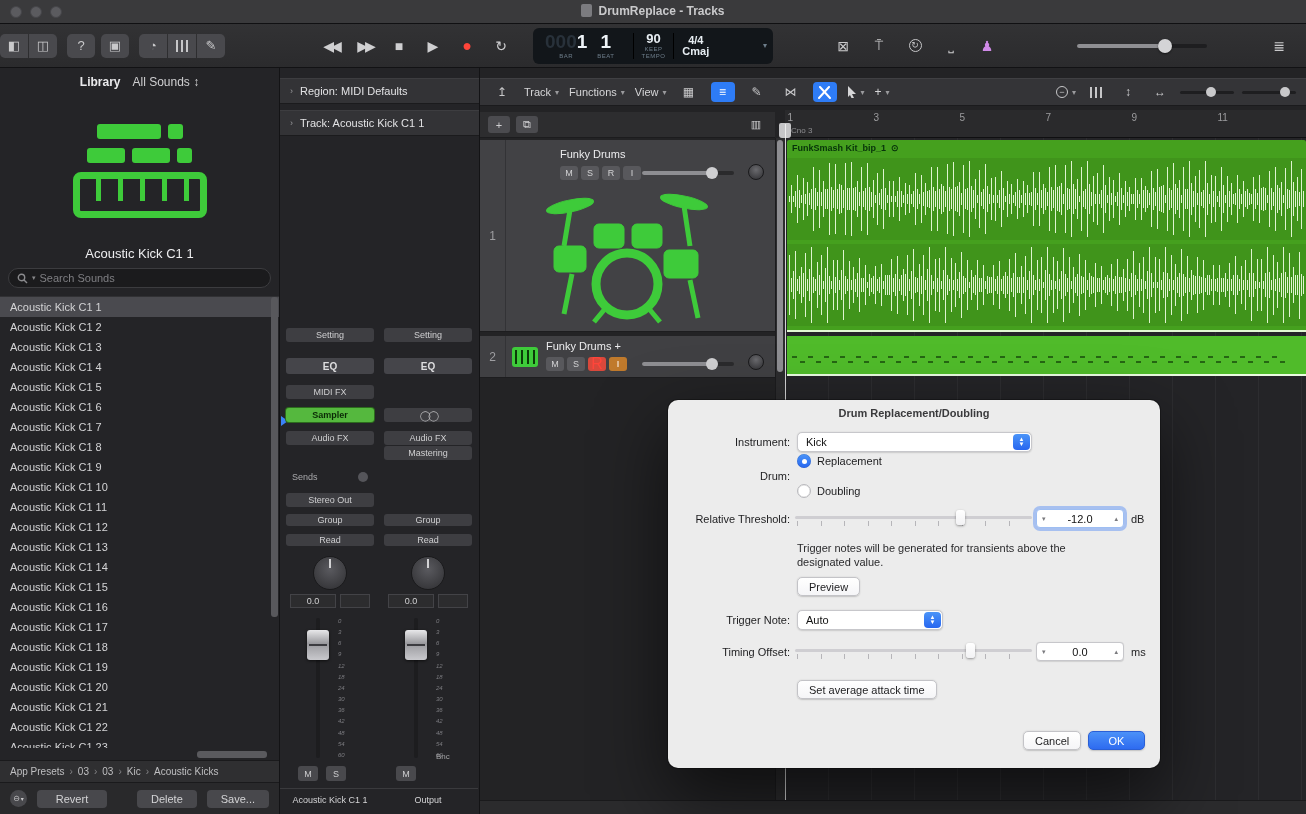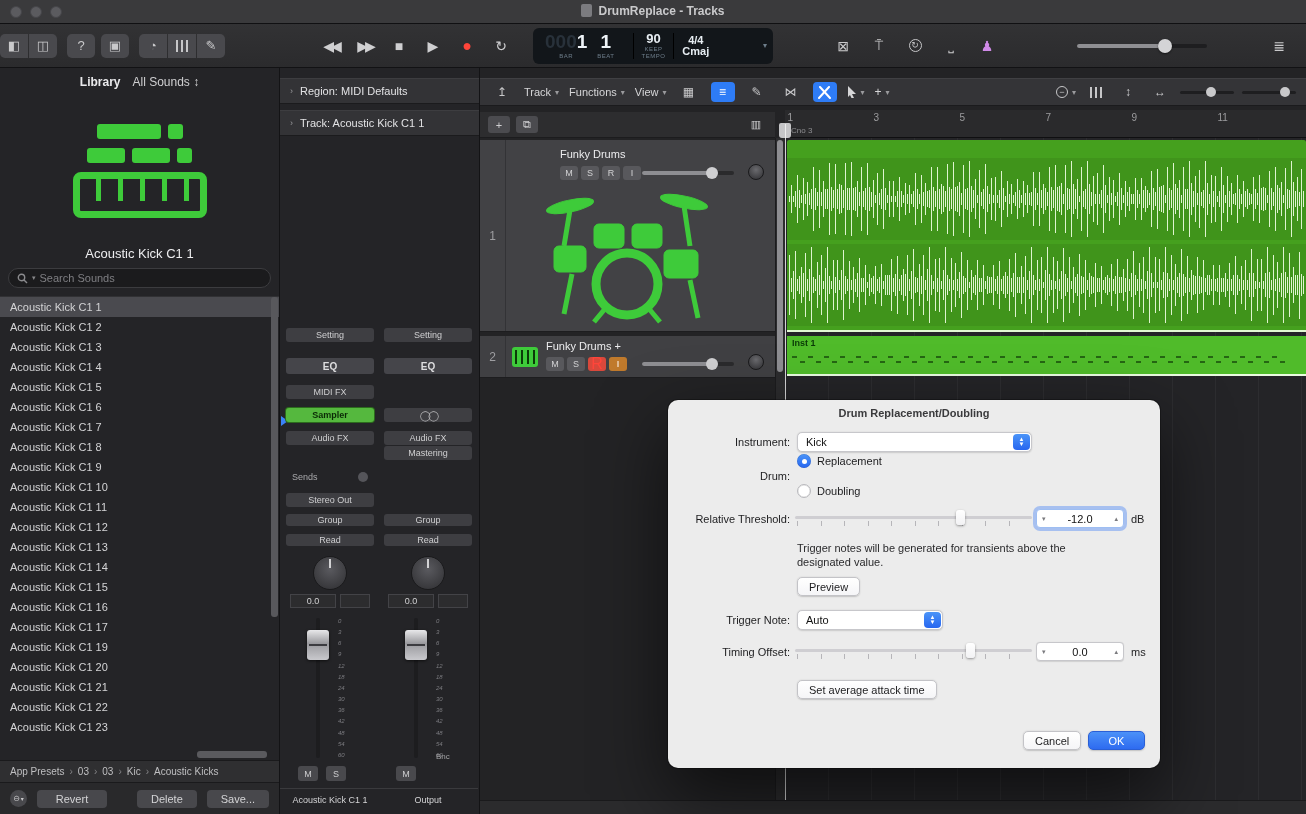--- a/index.html
+++ b/index.html
@@ -302,20 +302,21 @@
           <div class="lib-row">Acoustic Kick C1 8</div>
           <div class="lib-row">Acoustic Kick C1 9</div>
           <div class="lib-row">Acoustic Kick C1 10</div>
           <div class="lib-row">Acoustic Kick C1 11</div>
           <div class="lib-row">Acoustic Kick C1 12</div>
           <div class="lib-row">Acoustic Kick C1 13</div>
           <div class="lib-row">Acoustic Kick C1 14</div>
           <div class="lib-row">Acoustic Kick C1 15</div>
           <div class="lib-row">Acoustic Kick C1 16</div>
           <div class="lib-row">Acoustic Kick C1 17</div>
+          <div class="lib-row">Acoustic Kick C1 18</div>
           <div class="lib-row">Acoustic Kick C1 19</div>
           <div class="lib-row">Acoustic Kick C1 20</div>
           <div class="lib-row">Acoustic Kick C1 21</div>
           <div class="lib-row">Acoustic Kick C1 22</div>
           <div class="lib-row">Acoustic Kick C1 23</div>
         </div>
       <div class="hscroll">
           <i></i>
         </div>
       <div class="crumbs">
@@ -547,20 +548,24 @@
             <i></i>
           </span>
         <span class="tknob" style="left:268px;top:18px"></span>
       </div>
 
       <div class="vtrack"></div>
       <div class="vscroll"></div>
 
       <div class="canvas">
         <div class="region1">
+          <div class="r1head">
+            <span>FunkSmash Kit_bip_1</span>
+            <span>⊙</span>
+          </div>
           <div class="lane" style="top:18px">
               <i style="height: 6px;"></i>
               <i style="height: 28.797px;"></i>
               <i style="height: 6.79233px;"></i>
               <i style="height: 16.6183px;"></i>
               <i style="height: 48.0879px;"></i>
               <i style="height: 18.1691px;"></i>
               <i style="height: 8.73322px;"></i>
               <i style="height: 41.5738px;"></i>
               <i style="height: 9.25545px;"></i>
@@ -1069,23 +1074,20 @@
               <i style="height: 15.4224px;"></i>
               <i style="height: 35.858px;"></i>
               <i style="height: 20.387px;"></i>
               <i style="height: 19.1293px;"></i>
               <i style="height: 67.0063px;"></i>
               <i style="height: 21.6663px;"></i>
               <i style="height: 17.1029px;"></i>
             </div>
         </div>
         <div class="region2">
-          <div class="r2head">
-              <span>Inst 1</span>
-            </div>
           <div class="r2notes">
               <i style="margin-top: 0px;"></i>
               <i style="margin-top: 5px;"></i>
               <i style="margin-top: 0px;"></i>
               <i style="margin-top: 5px;"></i>
               <i style="margin-top: 0px;"></i>
               <i style="margin-top: 5px;"></i>
               <i style="margin-top: 0px;"></i>
               <i style="margin-top: 5px;"></i>
               <i style="margin-top: 0px;"></i>

